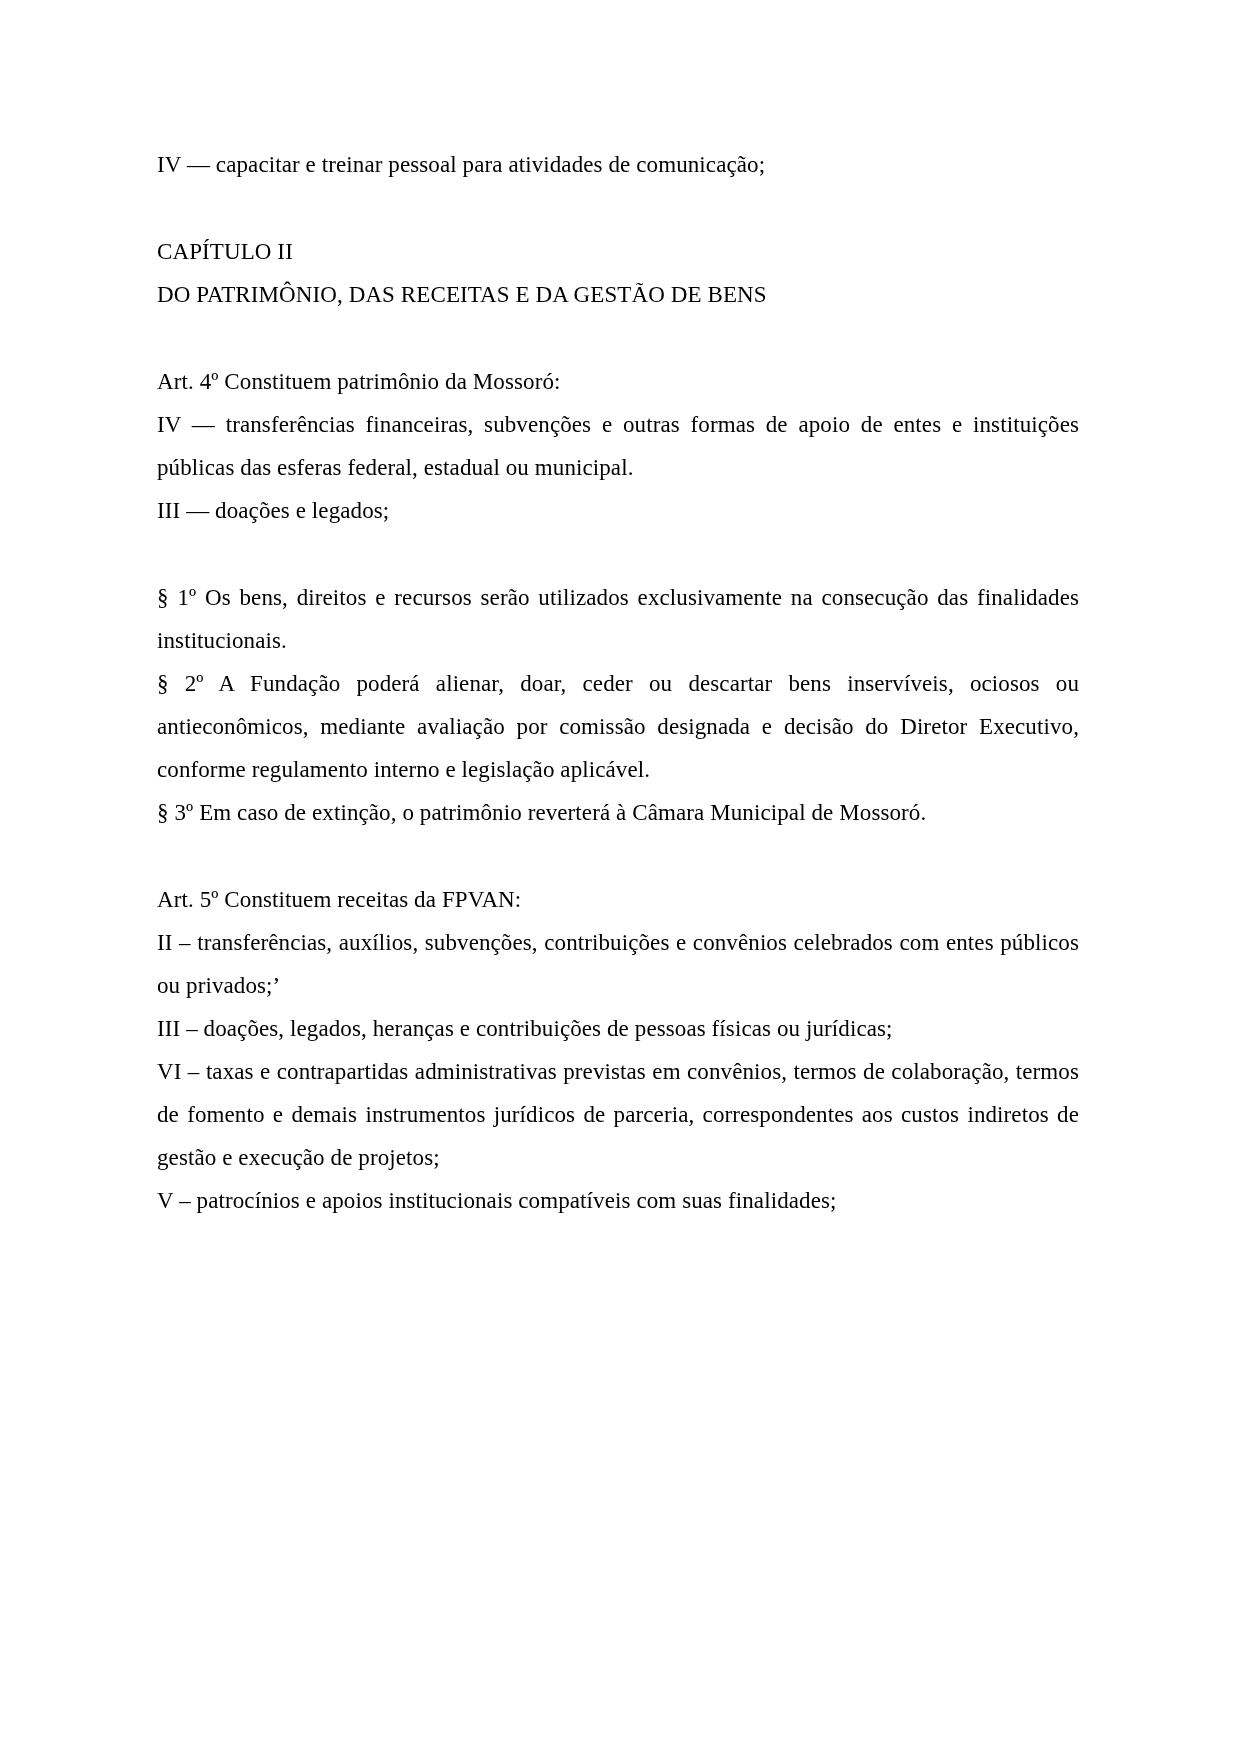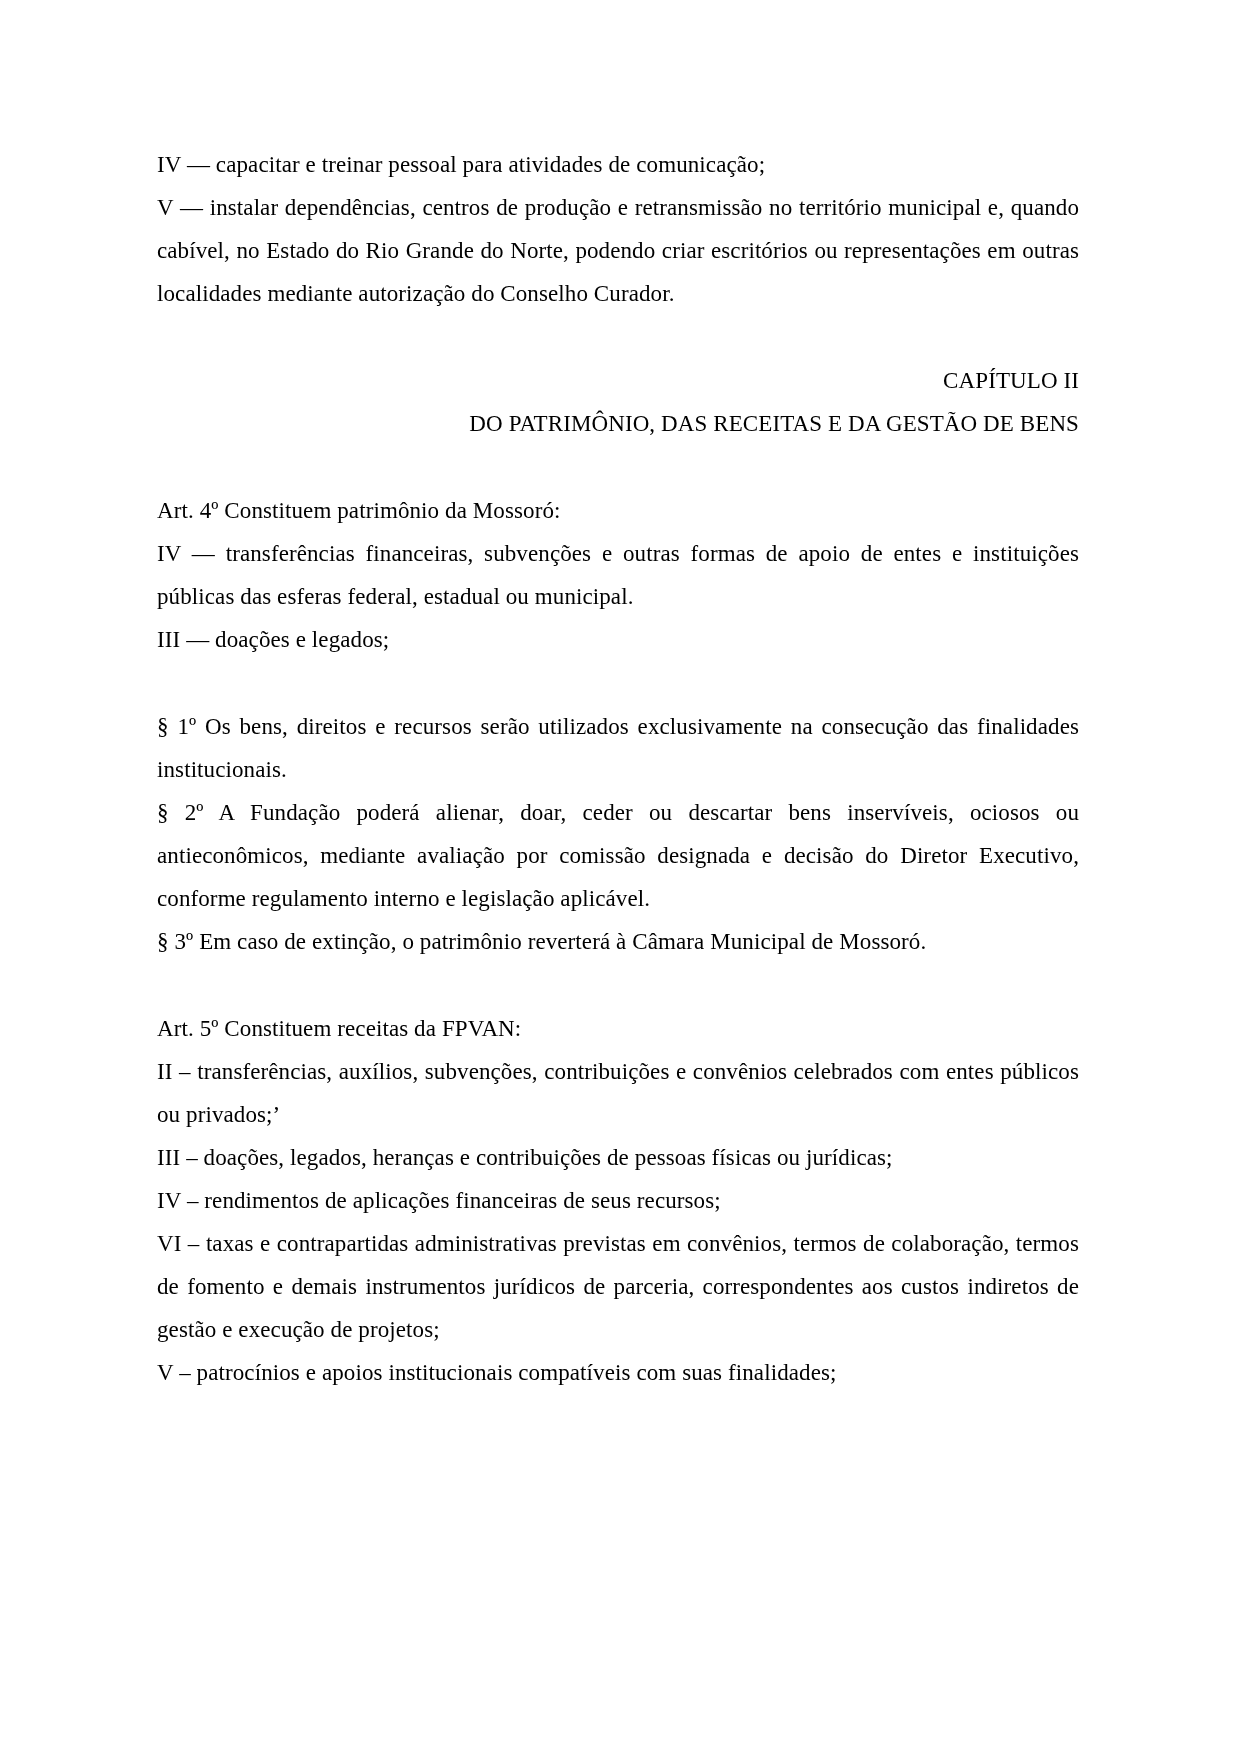--- a/index.html
+++ b/index.html
@@ -21,34 +21,33 @@
     padding: 143px 162px 60px 157px;
   }
   .para {
     margin: 0;
     font-size: 23px;
     line-height: 43px;
     text-align: justify;
     letter-spacing: 0.1px;
   }
   .para.center {
-    text-align: right;
+    text-align: left;
   }
   .gap-before {
     margin-top: 44px;
   }
 </style>
 </head>
 <body>
 
 <main class="page">
 
   <p class="para">IV — capacitar e treinar pessoal para atividades de comunicação;</p>
 
-  <p class="para">V — instalar dependências, centros de produção e retransmissão no território municipal e, quando cabível, no Estado do Rio Grande do Norte, podendo criar escritórios ou representações em outras localidades mediante autorização do Conselho Curador.</p>
 
   <p class="para center gap-before">CAPÍTULO II</p>
 
   <p class="para center">DO PATRIMÔNIO, DAS RECEITAS E DA GESTÃO DE BENS</p>
 
   <p class="para gap-before">Art. 4º Constituem patrimônio da Mossoró:</p>
 
 
 
   <p class="para">IV — transferências financeiras, subvenções e outras formas de apoio de entes e instituições públicas das esferas federal, estadual ou municipal.</p>
@@ -61,19 +60,18 @@
 
   <p class="para">§ 3º Em caso de extinção, o patrimônio reverterá à Câmara Municipal de Mossoró.</p>
 
   <p class="para gap-before">Art. 5º Constituem receitas da FPVAN:</p>
 
 
   <p class="para">II – transferências, auxílios, subvenções, contribuições e convênios celebrados com entes públicos ou privados;’</p>
 
   <p class="para">III – doações, legados, heranças e contribuições de pessoas físicas ou jurídicas;</p>
 
-  <p class="para">IV – rendimentos de aplicações financeiras de seus recursos;</p>
 
   <p class="para">VI – taxas e contrapartidas administrativas previstas em convênios, termos de colaboração, termos de fomento e demais instrumentos jurídicos de parceria, correspondentes aos custos indiretos de gestão e execução de projetos;</p>
 
   <p class="para">V – patrocínios e apoios institucionais compatíveis com suas finalidades;</p>
 
 </main>
 
 </body></html>

